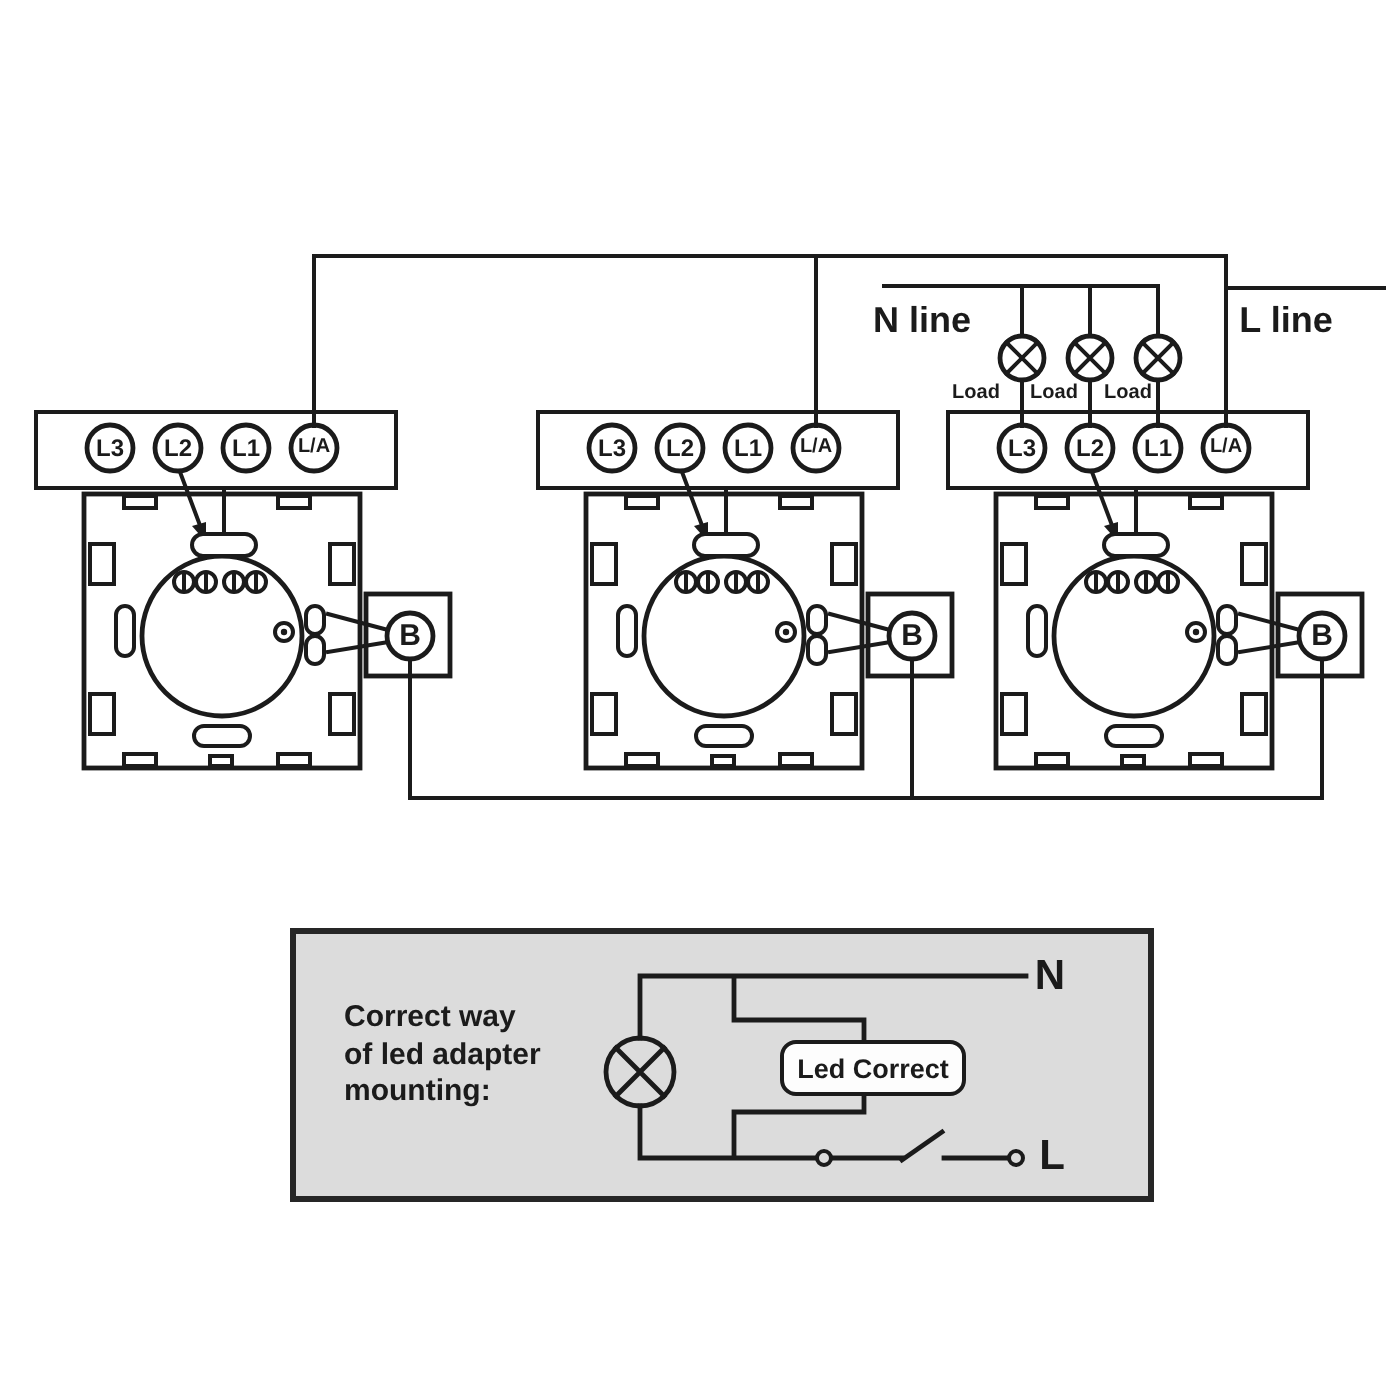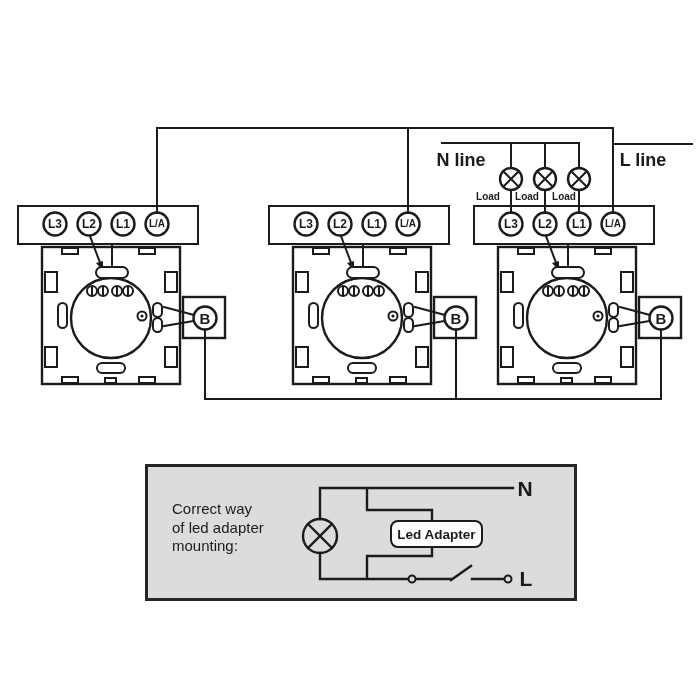--- a/index.html
+++ b/index.html
@@ -24,21 +24,21 @@
     font-weight:bold; white-space:nowrap; line-height:1;
   }
   .line-lbl { font-size:18px; }
   .load-lbl { font-size:10px; }
   .term-lbl { font-size:12px; }
   .term-lbl.la { font-size:10px; }
   .b-lbl    { font-size:15px; }
   .nl-lbl   { font-size:21px; }
   .caption {
     position:absolute; left:172px; top:500px;
-    font-size:15px; line-height:18.5px; font-weight:normal;
+    font-size:15px; line-height:18.5px; font-weight:bold;
   }
   .adapter {
     position:absolute; left:390px; top:520px; width:93px; height:28px;
     box-sizing:border-box; background:#fdfdfd; border:2.5px solid var(--line);
     border-radius:8px; display:flex; align-items:center; justify-content:center;
     font-weight:bold; font-size:13.5px;
   }
 </style>
 </head>
 <body>
@@ -156,20 +156,20 @@
     <span class="lbl b-lbl" style="left:456px;top:318px">B</span>
     <span class="lbl b-lbl" style="left:661px;top:318px">B</span>
 
     <div class="caption">
       <div>Correct way</div>
       <div>of led adapter</div>
       <div>mounting:</div>
     </div>
 
     <div class="adapter">
-      <span>Led Adapter</span>
+      <span>Led Correct</span>
     </div>
 
     <span class="lbl nl-lbl" style="left:525px;top:488px">N</span>
     <span class="lbl nl-lbl" style="left:526px;top:578px">L</span>
   </div>
 
 </div>
 
 </body></html>

